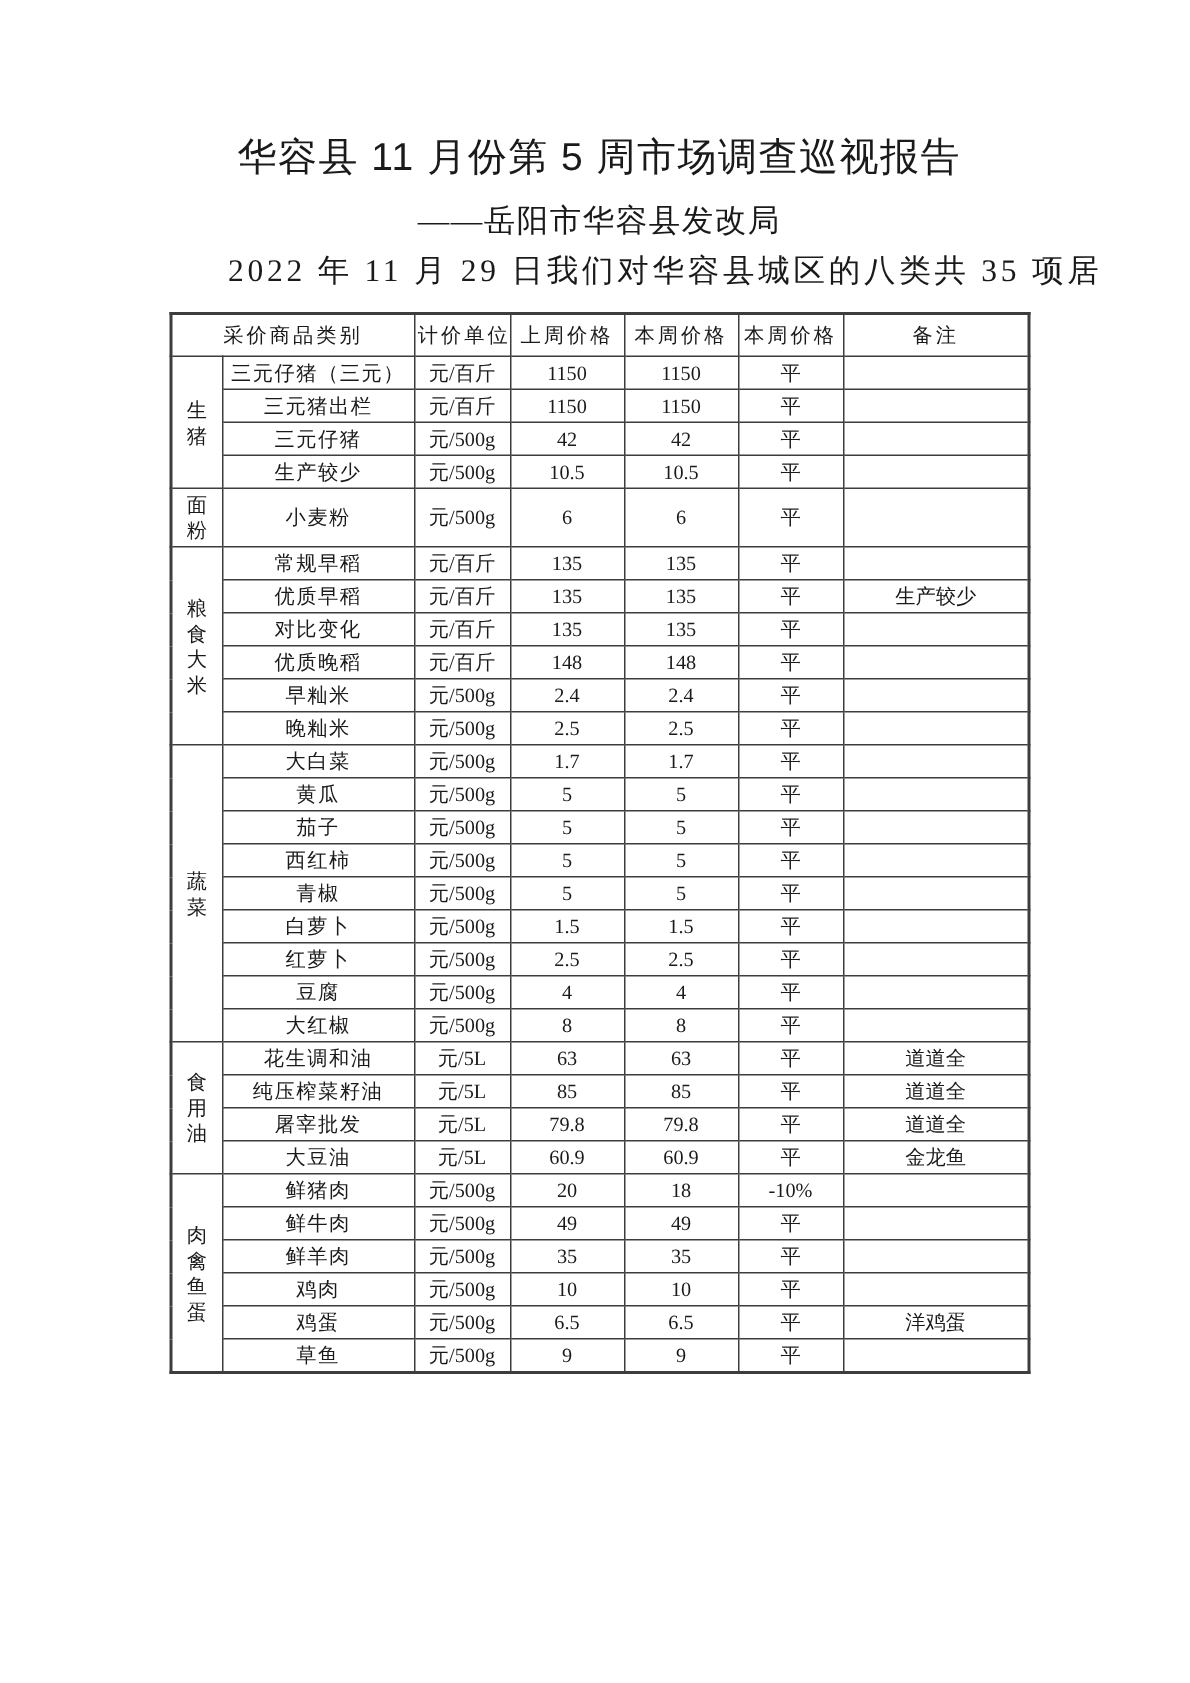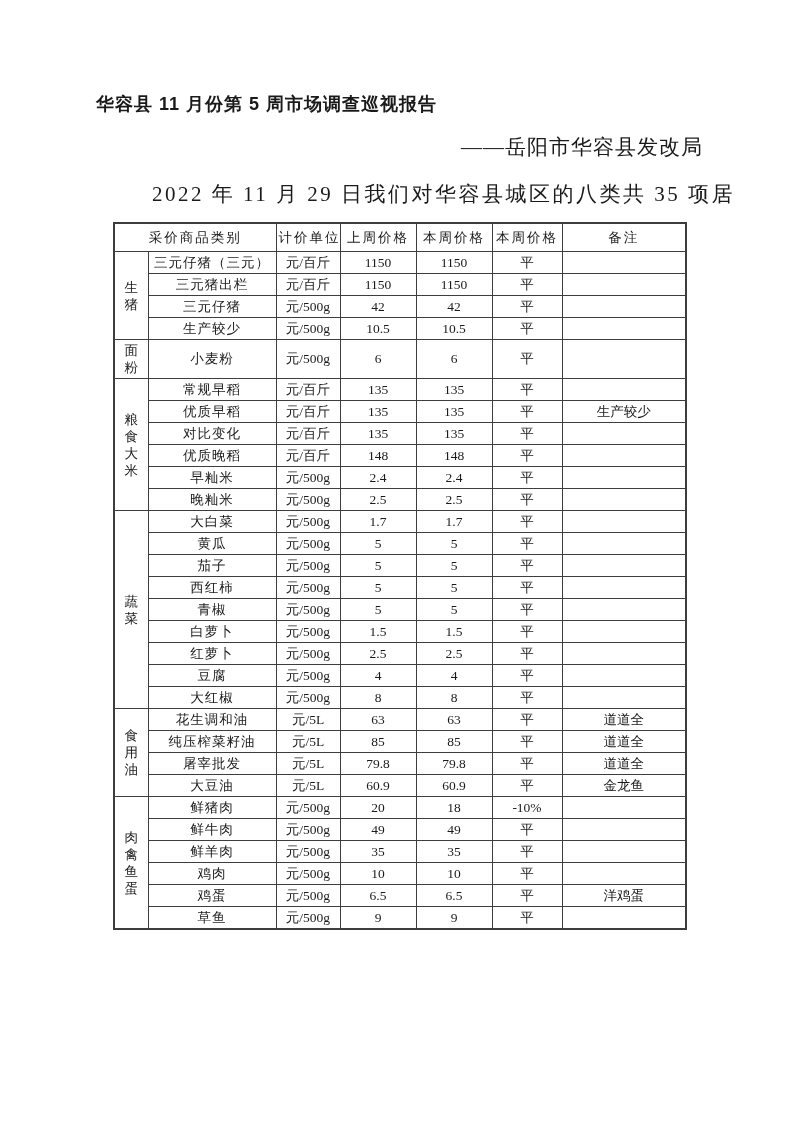--- a/index.html
+++ b/index.html
@@ -12,37 +12,36 @@
     height: 1122px;
     overflow: hidden;
     color: #1a1a1a;
     font-family: "Liberation Serif", "DejaVu Serif", serif;
     position: relative;
   }
   .page {
     padding: 86px 90px 0 96px;
   }
   .doc-title {
-    text-align: left;
+    text-align: center;
     font-family: "Liberation Sans", "DejaVu Sans", sans-serif;
-    font-weight: bold;
-    font-size: 18px;
+    font-weight: normal;
+    font-size: 26px;
     letter-spacing: 1px;
     line-height: 36px;
     white-space: nowrap;
   }
   .byline {
-    text-align: right;
+    text-align: center;
     font-size: 21px;
     line-height: 26px;
     margin-top: 12px;
     letter-spacing: 1px;
   }
   .para {
-    margin-top: 14px;
   }
   .para-line {
     font-size: 21px;
     line-height: 40px;
     letter-spacing: 2.5px;
     white-space: nowrap;
   }
   .para-line.indent {
     text-indent: 56px;
   }

